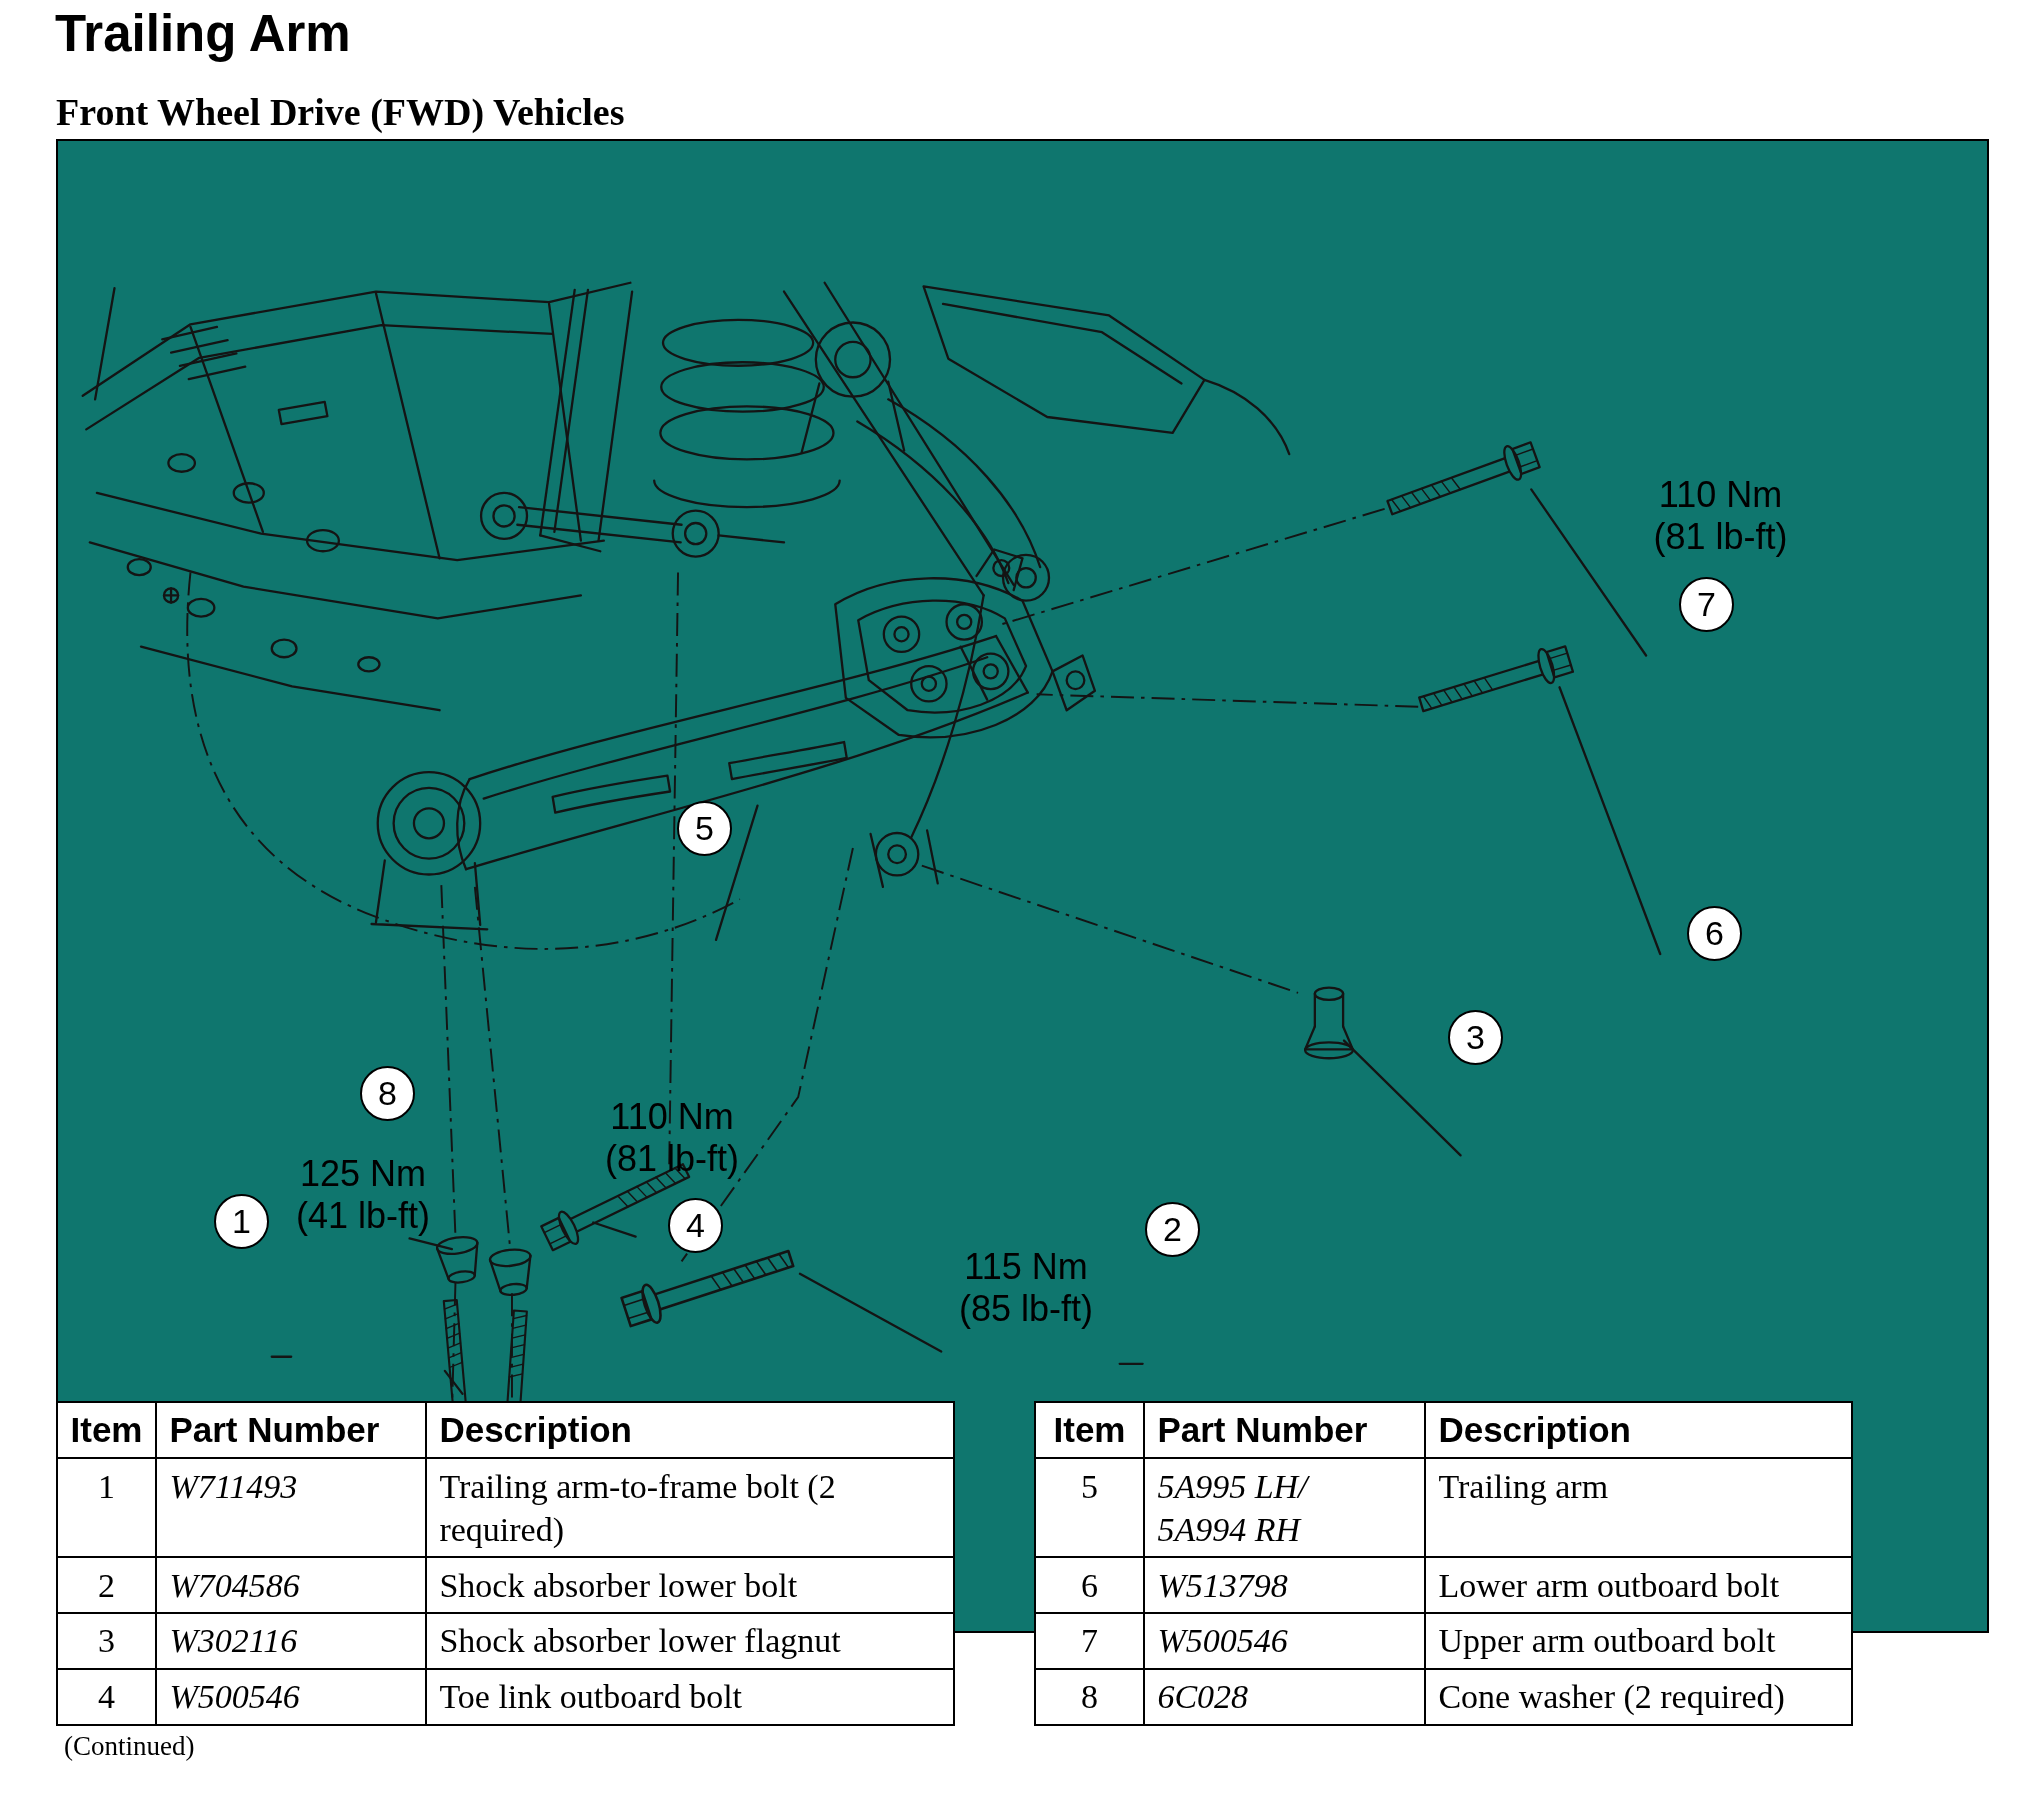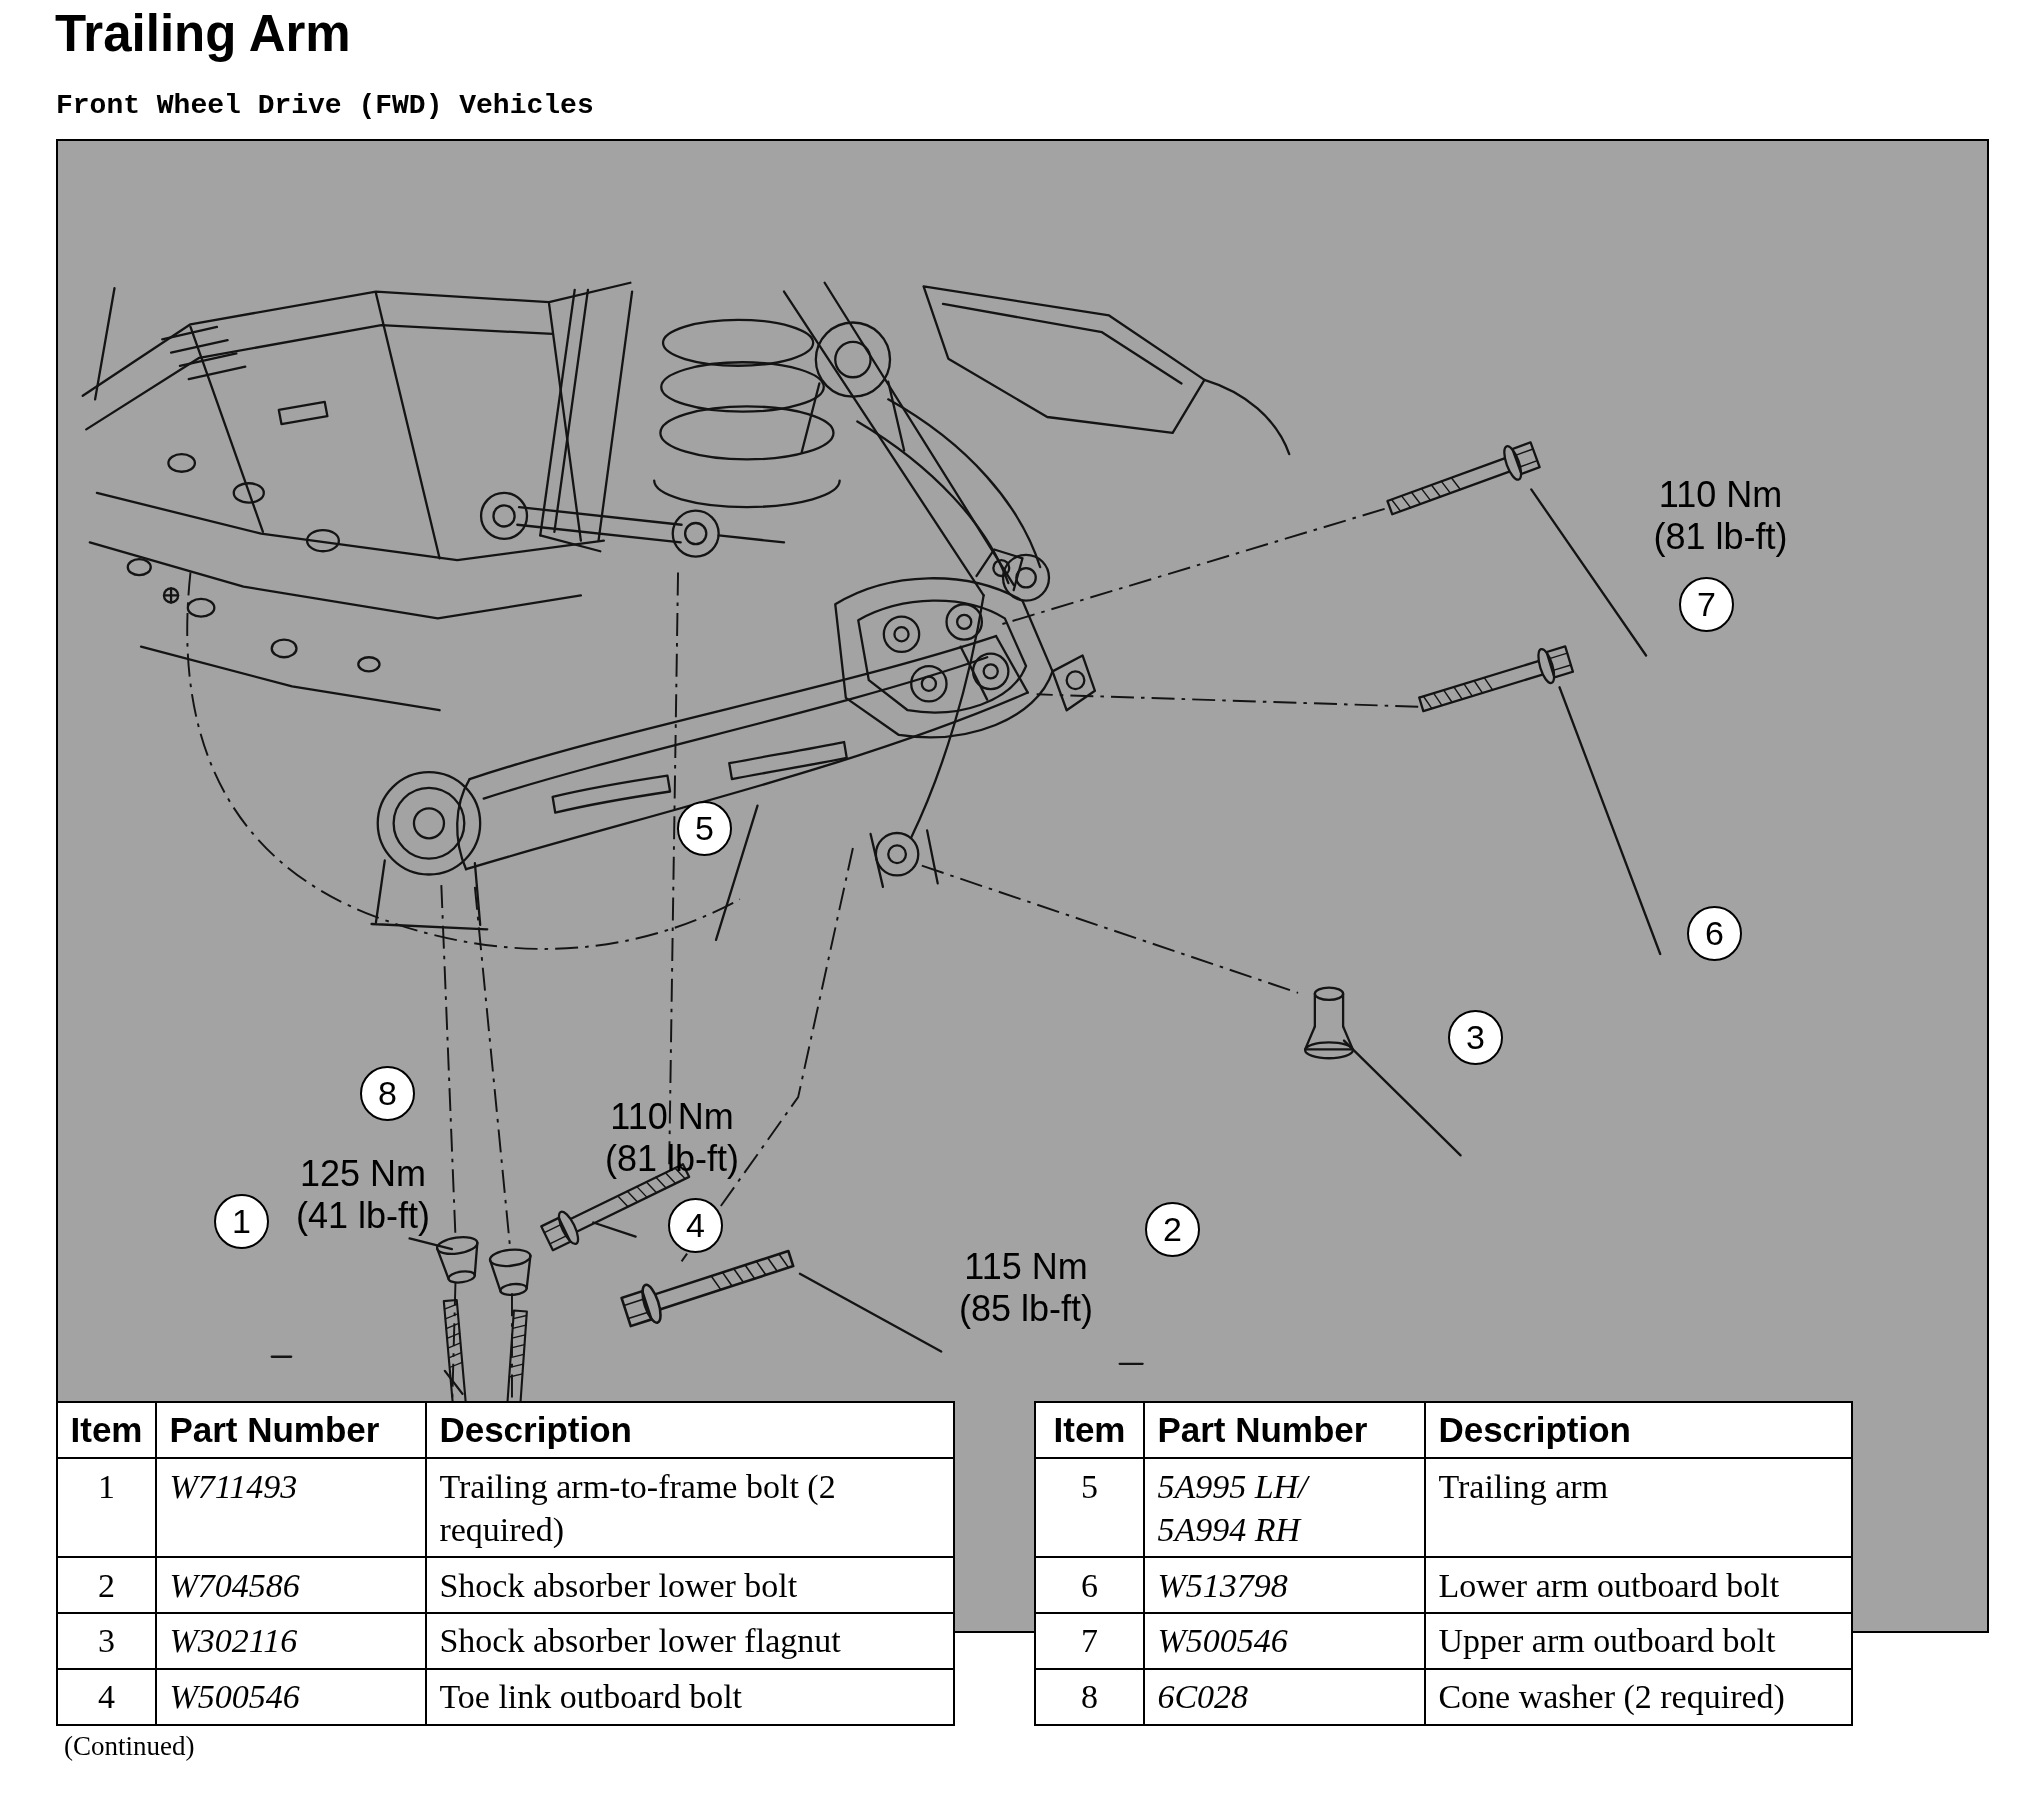--- a/index.html
+++ b/index.html
@@ -9,27 +9,27 @@
     font-family:"Liberation Sans", sans-serif; color:#000;
     overflow:hidden;
   }
   .page-title {
     position:absolute; left:55px; top:3.5px;
     font-size:51px; font-weight:700;
     font-family:"Liberation Sans", sans-serif;
   }
   .section-subtitle {
     position:absolute; left:56px; top:90px;
-    font-size:28px; font-weight:700;
-    font-family:Liberation Mono, monospace;
+    font-size:38px; font-weight:700;
+    font-family:Liberation Serif, serif;
   }
   .diagram-box {
     position:absolute; left:56px; top:139px;
     width:1933px; height:1494px;
-    border:2.6px solid #000; background:#a3a3a3;
+    border:2.6px solid #000; background:#0f766e;
   }
   .diagram-box > svg { position:absolute; left:0; top:0; width:100%; height:100%; }
   .callout {
     position:absolute; width:55px; height:55px;
     border:2.6px solid #000; border-radius:50%; background:#fff;
     display:flex; align-items:center; justify-content:center;
     font-size:34px; font-family:"Liberation Sans", sans-serif;
     z-index:3;
   }
   .torque {

